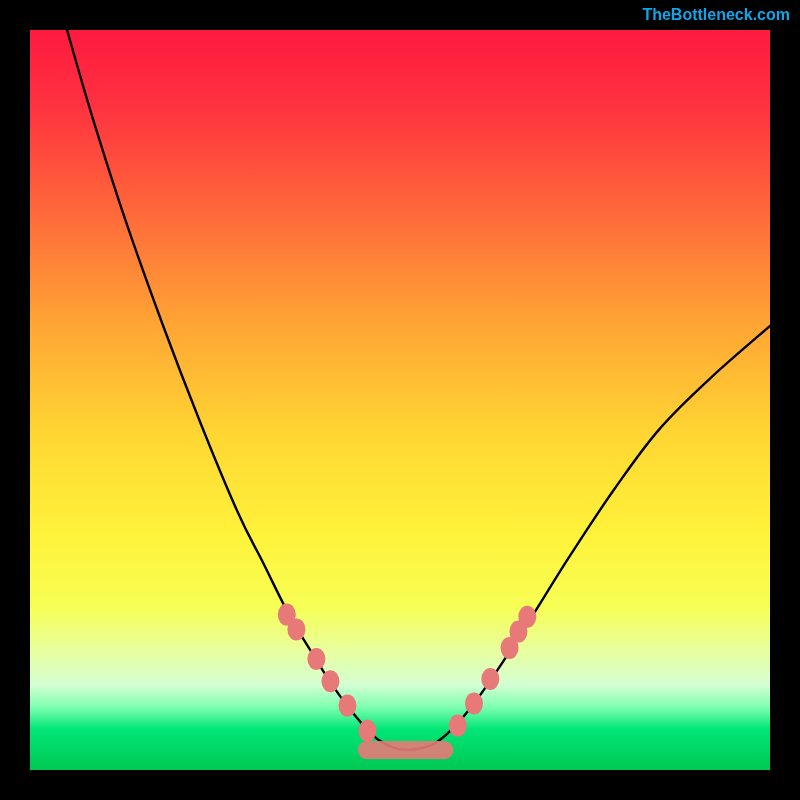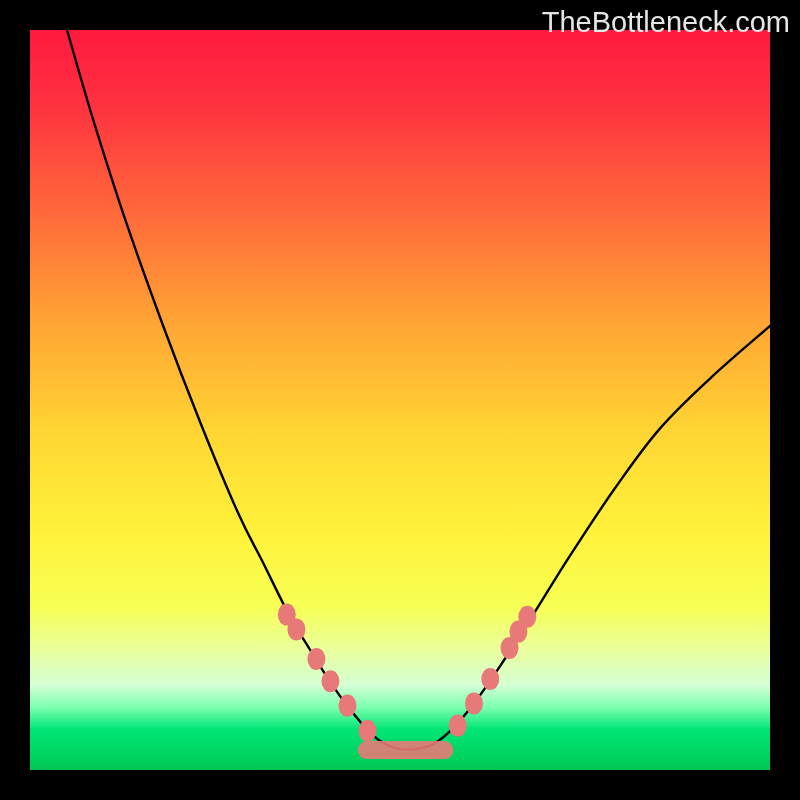--- a/index.html
+++ b/index.html
@@ -20,23 +20,23 @@
     position: absolute;
     left: 30px;
     top: 30px;
     width: 740px;
     height: 740px;
   }
   .watermark {
     position: absolute;
     top: 6px;
     right: 10px;
-    color: #e5e5e5;
-    font-size: 29px;
-    font-weight: 400;
+    color: #0ea5e9;
+    font-size: 16px;
+    font-weight: 700;
     pointer-events: none;
   }
   svg { display: block; }
 </style>
 </head>
 <body>
 
 <div class="frame">
   <div class="plot">
     <svg id="chart-svg" width="740" height="740" viewBox="0 0 740 740" preserveAspectRatio="none">

